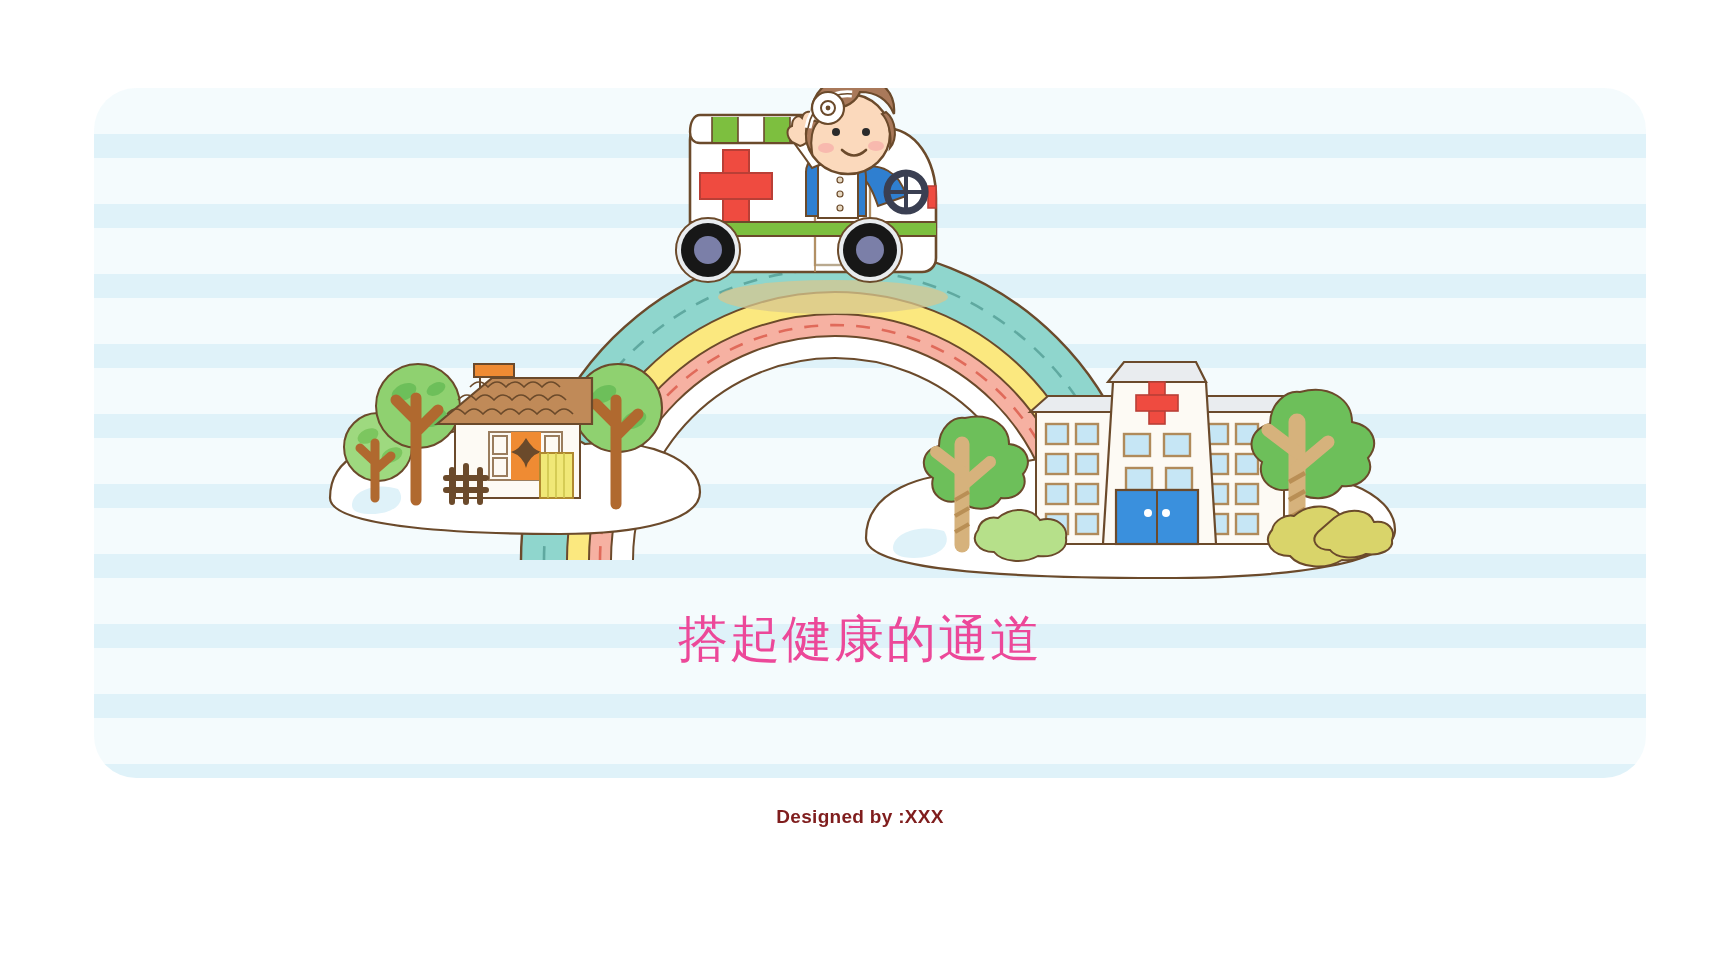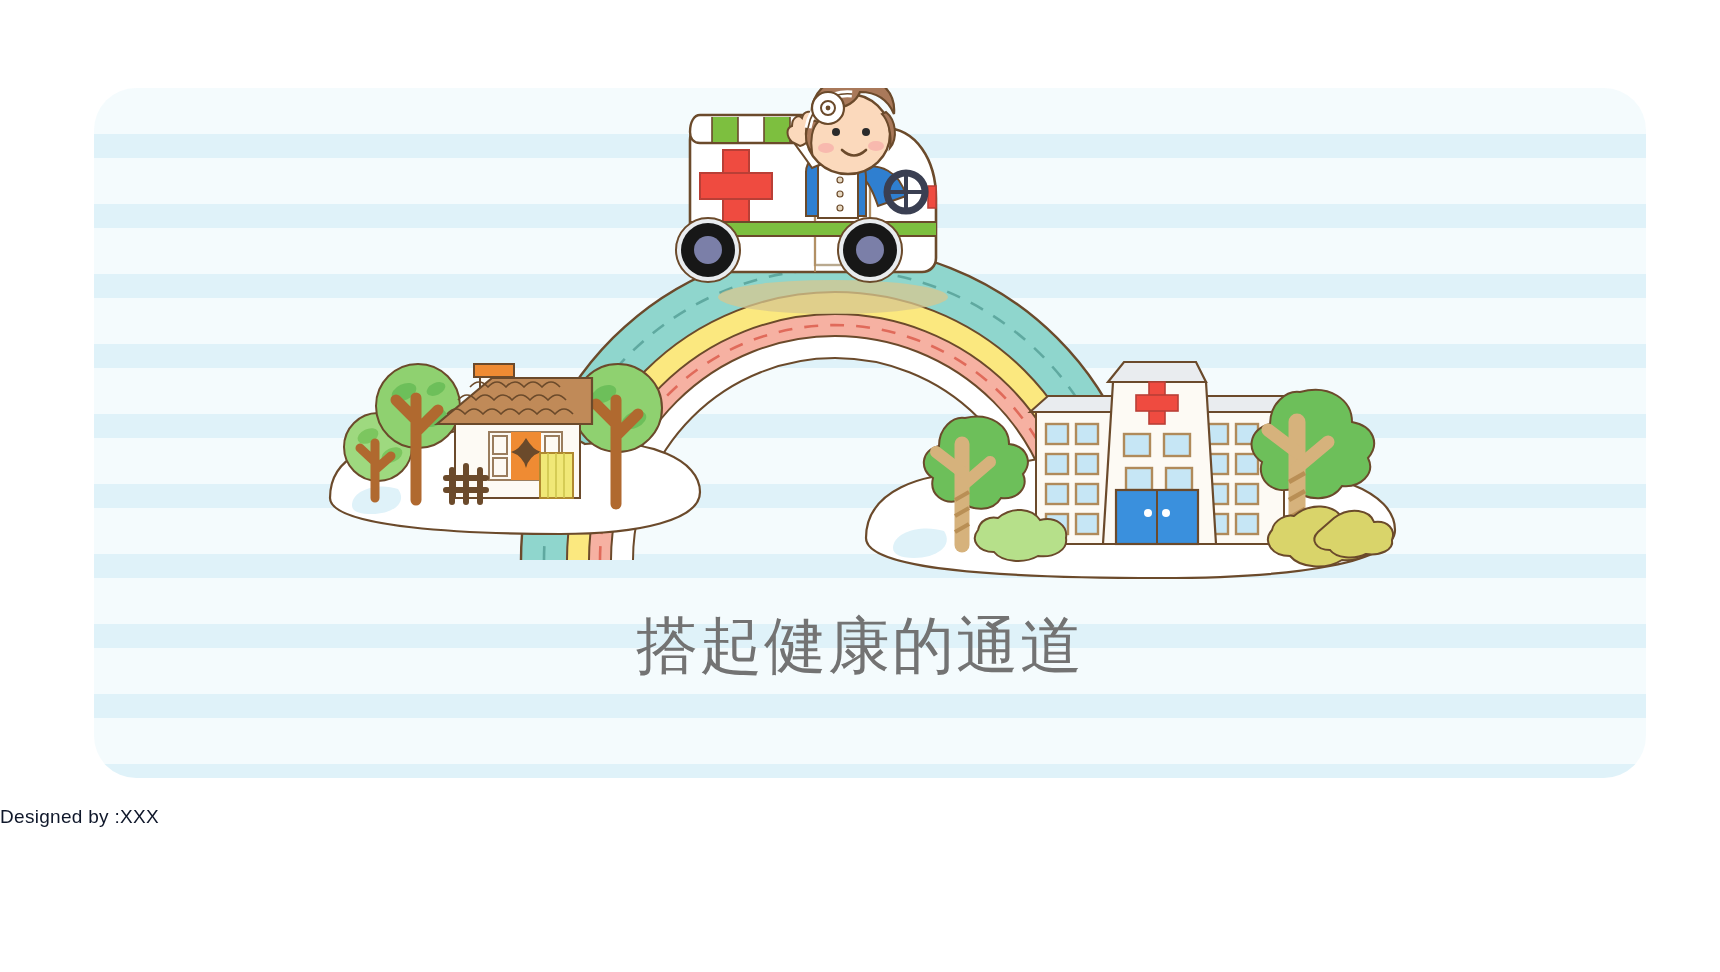--- a/index.html
+++ b/index.html
@@ -20,26 +20,26 @@
   }
   #paper::after{
     content:"";position:absolute;inset:0;border-radius:42px;
     box-shadow:inset 0 0 0 0 rgba(0,0,0,0);
   }
 
   #art{position:absolute;left:0;top:0;width:1720px;height:972px;pointer-events:none;}
 
   .title{
     position:absolute;left:0;top:612px;width:1720px;text-align:center;
-    font-size:62px;line-height:1.1;color:#737373;letter-spacing:2px;
+    font-size:50px;line-height:1.1;color:#ec4899;letter-spacing:2px;
     font-family:"DejaVu Sans","Liberation Sans",sans-serif;font-weight:400;
   }
   .credit{
-    position:absolute;left:0;top:806px;width:1720px;
-    font-size:19px;color:#0f172a;letter-spacing:.3px;font-weight:400;
+    position:absolute;left:0;top:806px;width:1720px;text-align:center;
+    font-size:19px;color:#7f1d1d;letter-spacing:.3px;font-weight:700;
     font-family:"Liberation Sans","DejaVu Sans",sans-serif;
   }
 </style>
 </head>
 <body>
 
 <div id="slide">
 
   <div id="paper"></div>
 

